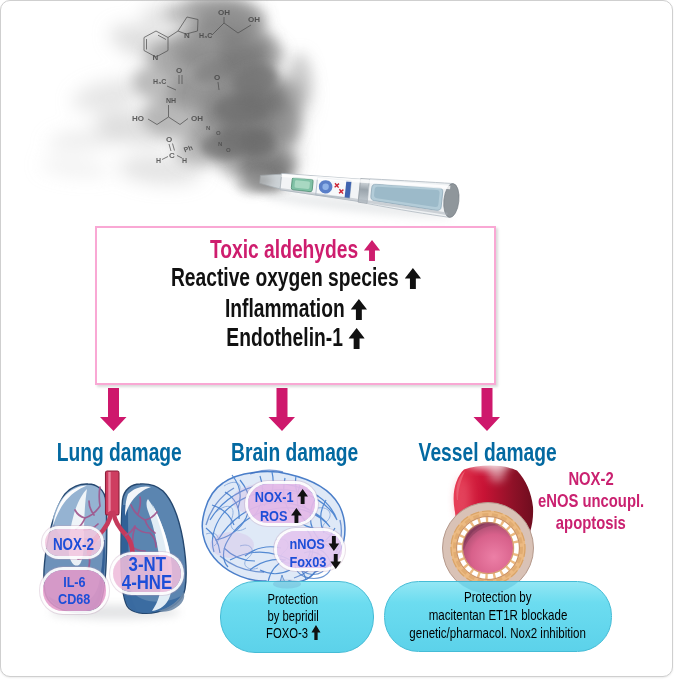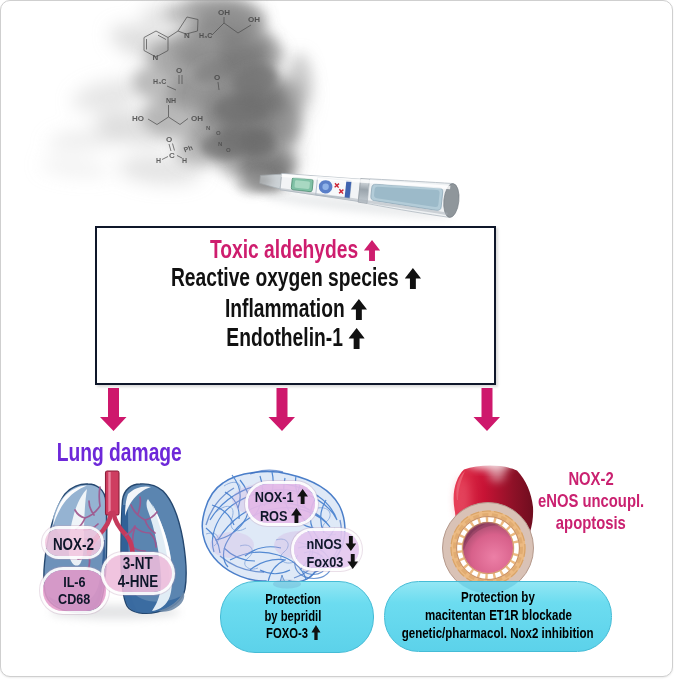--- a/index.html
+++ b/index.html
@@ -2,39 +2,39 @@
 <html><head>
 <meta charset="utf-8">
 <style>
   html,body{margin:0;padding:0;background:#fff;}
   #page{position:relative;width:674px;height:686px;background:#fff;overflow:hidden;
         font-family:"Liberation Sans",sans-serif;}
   #card{position:absolute;left:0px;top:0px;width:671px;height:675px;border:1px solid #cfcfcf;
         border-radius:10px;background:#fff;box-shadow:0 1px 2px rgba(0,0,0,0.08);}
   #art{position:absolute;left:0;top:0;}
   #box{position:absolute;left:95px;top:226px;width:397px;height:155px;background:#fff;
-       border:2px solid #0f172a;box-shadow:1.5px 1.5px 2.5px rgba(0,0,0,0.15);}
+       border:2px solid #f9a8d4;box-shadow:1.5px 1.5px 2.5px rgba(0,0,0,0.15);}
   .bl{position:absolute;left:0;right:0;height:26px;line-height:26px;text-align:center;
       font-size:26px;font-weight:bold;color:#111;white-space:nowrap;}
   .bl .t{display:inline-block;transform:scaleX(0.74);transform-origin:center;}
   .mag{color:#ce1d6e;}
   .aro{vertical-align:-3px;margin-left:8px;}
   .hdr{position:absolute;width:200px;text-align:center;font-size:25px;font-weight:bold;
-       color:#6d28d9;height:26px;line-height:26px;white-space:nowrap;}
+       color:#0369a1;height:26px;line-height:26px;white-space:nowrap;}
   .hdr .t{display:inline-block;transform:scaleX(0.77);transform-origin:center;}
-  .pill{position:absolute;text-align:center;font-weight:bold;color:#0f172a;white-space:nowrap;
+  .pill{position:absolute;text-align:center;font-weight:bold;color:#1d4ed8;white-space:nowrap;
         box-shadow:0 0 0 3px rgba(255,255,255,0.92),0 0 0 4px rgba(185,150,180,0.30);}
   .pill .t{display:inline-block;transform:scaleX(0.84);transform-origin:center;}
   .parw{vertical-align:-2px;margin-left:4px;}
   .bp{font-size:14.5px !important;}
   .bp .t{transform:scaleX(0.88);}
   #magtxt{position:absolute;left:511px;top:468px;width:160px;text-align:center;
           font-size:19px;font-weight:bold;color:#ca2170;line-height:22px;white-space:nowrap;}
   #magtxt .t{display:inline-block;transform:scaleX(0.78);transform-origin:center;}
-  .cap{position:absolute;text-align:center;font-size:15px;font-weight:bold;color:#000;
+  .cap{position:absolute;text-align:center;font-size:15px;font-weight:normal;color:#000;
        background:linear-gradient(180deg,#93e7f4 0%,#6cdcf0 30%,#5cd2ea 100%);
        border:1px solid #45bcd6;white-space:nowrap;}
   .cap .t{display:inline-block;transform:scaleX(0.75);transform-origin:center;}
   .cap2 .t{transform:scaleX(0.77);}
 </style>
 </head>
 <body>
 <div id="page">
 <div id="card"></div>
 <svg id="art" width="674" height="686" viewBox="0 0 674 686">
@@ -299,31 +299,33 @@
           </svg></span></div>
   <div class="bl" style="top:67.2px;text-align:center;"><span class="t">Inflammation<svg class="aro" width="22" height="21" viewBox="0 0 22 21">
             <path d="M11,0 L22,10.5 L15,10.5 L15,21 L7,21 L7,10.5 L0,10.5 Z" fill="#111"></path>
           </svg></span></div>
   <div class="bl" style="top:96px;"><span class="t">Endothelin-1<svg class="aro" width="22" height="21" viewBox="0 0 22 21">
             <path d="M11,0 L22,10.5 L15,10.5 L15,21 L7,21 L7,10.5 L0,10.5 Z" fill="#111"></path>
           </svg></span></div>
 </div>
 
 <div class="hdr" style="left:19px;top:439px;"><span class="t">Lung damage</span></div>
+<div class="hdr" style="left:195px;top:439px;"><span class="t">Brain damage</span></div>
+<div class="hdr" style="left:388px;top:439px;"><span class="t">Vessel damage</span></div>
 
 <div class="pill" style="left:45px;top:528.5px;width:56px;height:27.5px;border-radius:14px;background:rgba(242,199,223,0.88);font-size:16px;line-height:31px;"><span class="t">NOX-2</span></div>
 <div class="pill" style="left:42.5px;top:570px;width:63.5px;height:41px;border-radius:20px;background:rgba(228,154,201,0.88);font-size:15px;line-height:17.3px;padding-top:2.5px;box-sizing:border-box;"><span class="t">IL-6</span><br><span class="t">CD68</span></div>
-<div class="pill" style="left:104px;top:555px;width:68px;height:37px;border-radius:18.5px;background:rgba(238,188,219,0.88);font-size:16px;line-height:18px;box-sizing:border-box;text-decoration:underline;"><span class="t">3-NT</span><br><span class="t">4-HNE</span></div>
+<div class="pill" style="left:113px;top:555px;width:68px;height:37px;border-radius:18.5px;background:rgba(238,188,219,0.88);font-size:20px;line-height:18px;box-sizing:border-box;text-decoration:underline;"><span class="t">3-NT</span><br><span class="t">4-HNE</span></div>
 
 <div class="pill bp" style="left:247.5px;top:483.5px;width:67.5px;height:39px;border-radius:19.5px;background:rgba(228,184,231,0.92);font-size:15px;line-height:18.4px;padding-top:4.6px;box-sizing:border-box;"><span class="t">NOX-1<svg class="parw" width="13" height="15" viewBox="0 0 17 21">
           <path d="M8.5,0 L17,10.5 L11.6,10.5 L11.6,21 L5.4,21 L5.4,10.5 L0,10.5 Z" fill="#111"></path>
         </svg></span><br><span class="t">ROS<svg class="parw" width="13" height="15" viewBox="0 0 17 21">
           <path d="M8.5,0 L17,10.5 L11.6,10.5 L11.6,21 L5.4,21 L5.4,10.5 L0,10.5 Z" fill="#111"></path>
         </svg></span></div>
-<div class="pill bp" style="left:277px;top:531px;width:65px;height:37px;border-radius:18.5px;background:rgba(227,198,238,0.9);font-size:15px;line-height:18.4px;padding-top:3.6px;padding-left:9px;box-sizing:border-box;margin-left:17px;"><span class="t">nNOS<svg class="parw" width="13" height="15" viewBox="0 0 17 21">
+<div class="pill bp" style="left:277px;top:531px;width:65px;height:37px;border-radius:18.5px;background:rgba(227,198,238,0.9);font-size:15px;line-height:18.4px;padding-top:3.6px;padding-left:9px;box-sizing:border-box;"><span class="t">nNOS<svg class="parw" width="13" height="15" viewBox="0 0 17 21">
           <path d="M8.5,21 L17,10.5 L11.6,10.5 L11.6,0 L5.4,0 L5.4,10.5 L0,10.5 Z" fill="#111"></path>
         </svg></span><br><span class="t">Fox03<svg class="parw" width="13" height="15" viewBox="0 0 17 21">
           <path d="M8.5,21 L17,10.5 L11.6,10.5 L11.6,0 L5.4,0 L5.4,10.5 L0,10.5 Z" fill="#111"></path>
         </svg></span></div>
 
 <div id="magtxt"><span class="t">NOX-2</span><br><span class="t">eNOS uncoupl.</span><br><span class="t">apoptosis</span></div>
 
 <div class="cap" style="left:220px;top:581px;width:152px;height:70px;border-radius:35px;"></div>
 <div class="cap" style="left:93px;top:590px;width:400px;background:none;border:none;line-height:17px;">
   <span class="t">Protection</span><br><span class="t">by bepridil</span><br><span class="t">FOXO-3<svg class="parw" width="13" height="15" viewBox="0 0 17 21">

